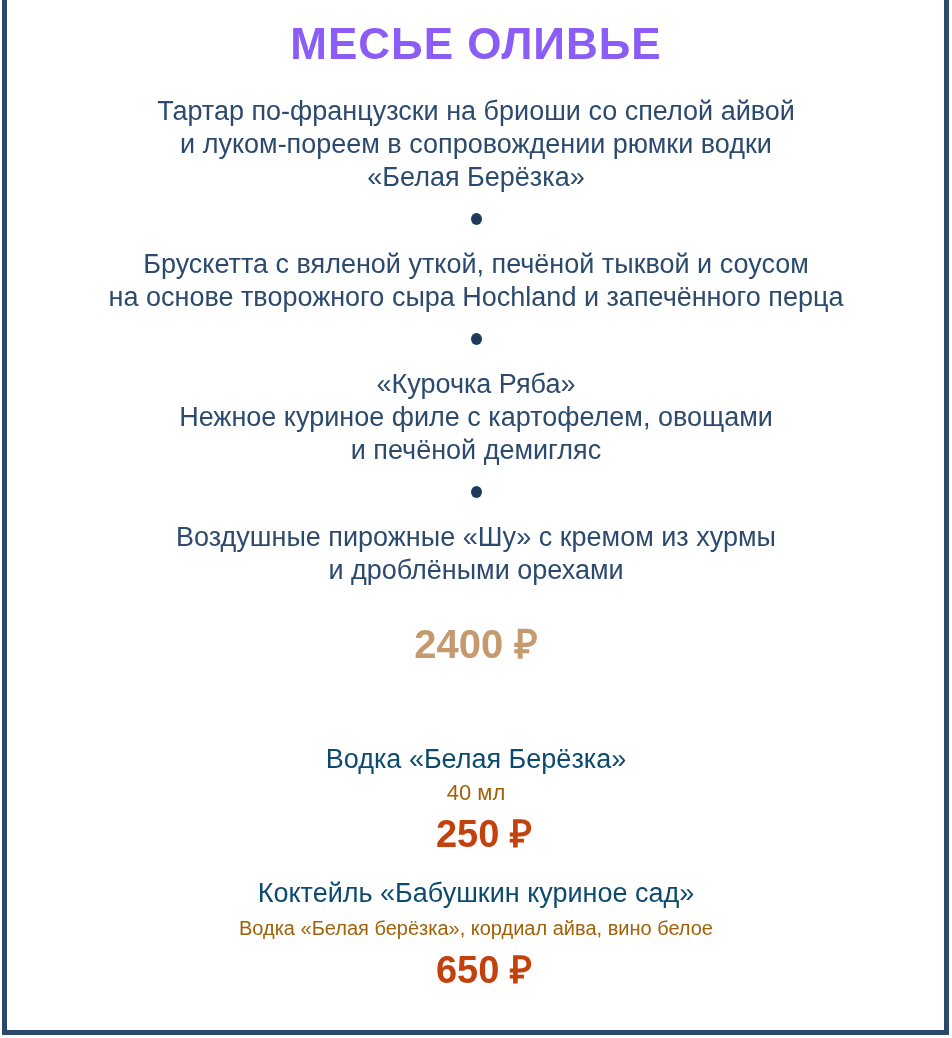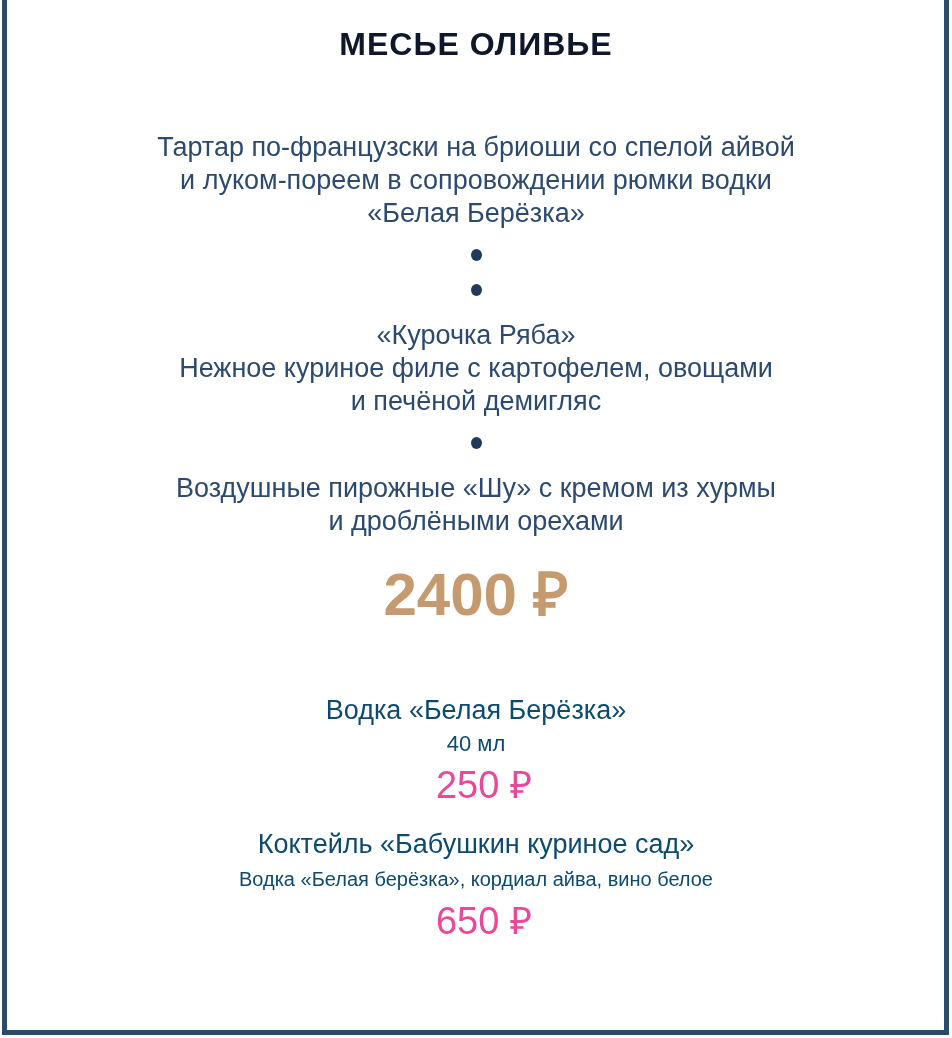--- a/index.html
+++ b/index.html
@@ -23,74 +23,74 @@
     border: 5px solid #2b4a6b;
     pointer-events: none;
   }
   .content {
     position: relative;
     padding-top: 20px;
     text-align: center;
     color: #2c4a6e;
   }
   .menu-title {
-    font-size: 32px;
+    font-size: 44px;
     line-height: 48px;
     font-weight: 700;
     letter-spacing: 1px;
-    color: #0f172a;
+    color: #8b5cf6;
     margin: 0 0 0 0;
   }
   .course {
     font-size: 27px;
     line-height: 33px;
     color: #2c4a6e;
     white-space: pre-line;
     margin: 0;
   }
   .course-first {
-    margin-top: 63px;
+    margin-top: 27px;
   }
   .bullet {
     width: 11px;
     height: 12px;
     border-radius: 50%;
     background: #1e3a5c;
     margin: 19px auto 23px auto;
   }
   .set-price {
-    font-size: 60px;
+    font-size: 40px;
     line-height: 48px;
     font-weight: 700;
     color: #c49a6e;
     margin-top: 33px;
   }
   .drinks {
     margin-top: 74px;
   }
   .drink-name {
     font-size: 27px;
     line-height: 34px;
     color: #0c4a6e;
   }
   .drink-detail {
     font-size: 22px;
     line-height: 28px;
-    color: #0c4a6e;
+    color: #a16207;
     margin-top: 3px;
   }
   .drink-detail.long {
     font-size: 20px;
     line-height: 30px;
   }
   .drink-price {
     font-size: 38px;
     line-height: 44px;
-    font-weight: 400;
-    color: #ec4899;
+    font-weight: 700;
+    color: #c2410c;
     margin-top: 5px;
     padding-left: 16px;
   }
   .drink + .drink {
     margin-top: 20px;
   }
 </style>
 </head>
 <body>
 
@@ -99,20 +99,22 @@
 <div class="content">
 
   <h1 class="menu-title">МЕСЬЕ ОЛИВЬЕ</h1>
 
   <p class="course course-first">Тартар по-французски на бриоши со спелой айвой
 и луком-пореем в сопровождении рюмки водки
 «Белая Берёзка»</p>
 
   <div class="bullet"></div>
 
+  <p class="course">Брускетта с вяленой уткой, печёной тыквой и соусом
+на основе творожного сыра Hochland и запечённого перца</p>
 
   <div class="bullet"></div>
 
   <p class="course">«Курочка Ряба»
 Нежное куриное филе с картофелем, овощами
 и печёной демигляс</p>
 
   <div class="bullet"></div>
 
   <p class="course">Воздушные пирожные «Шу» с кремом из хурмы

